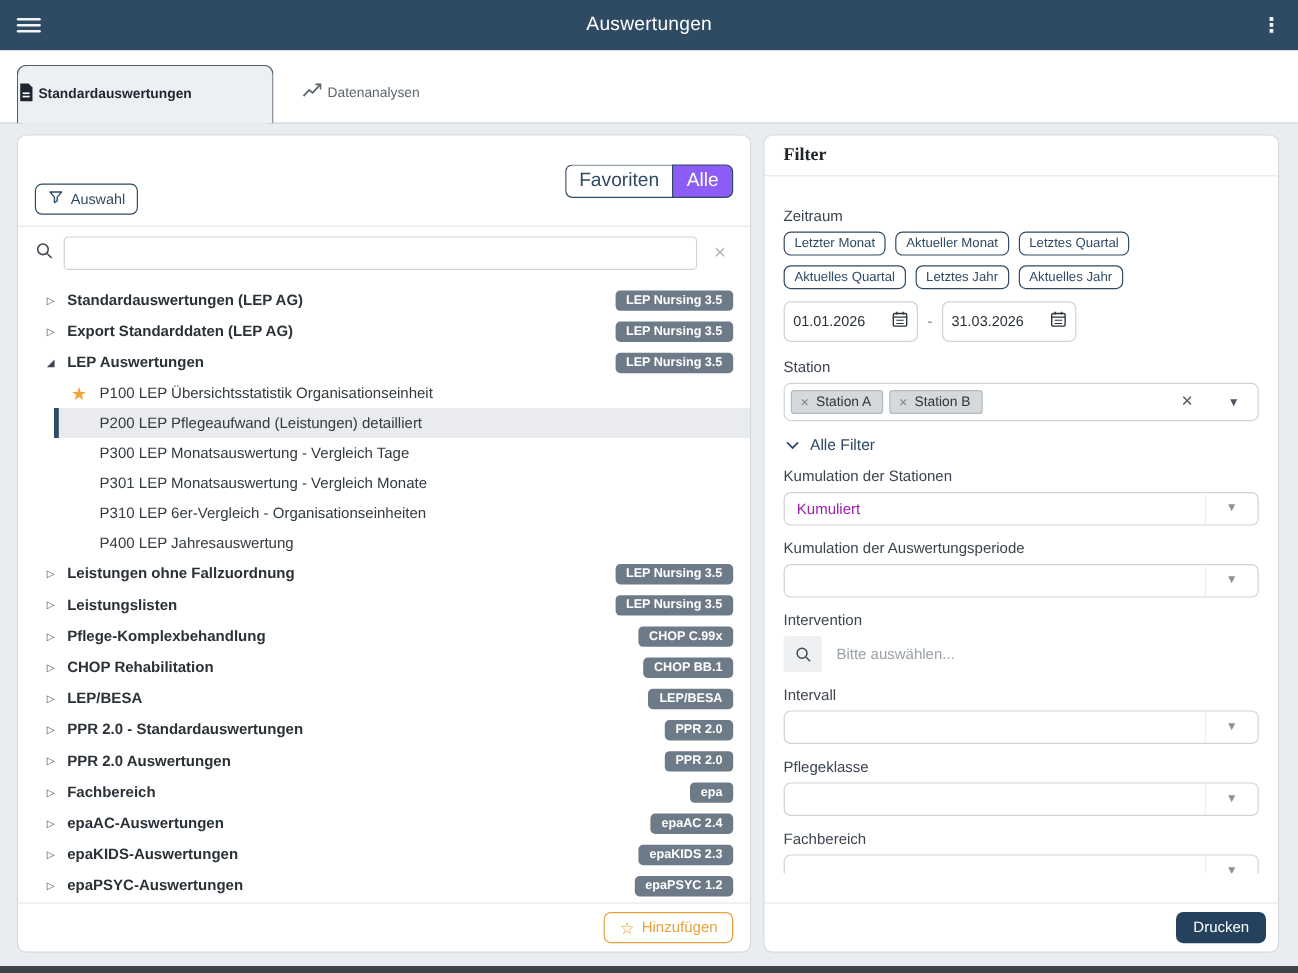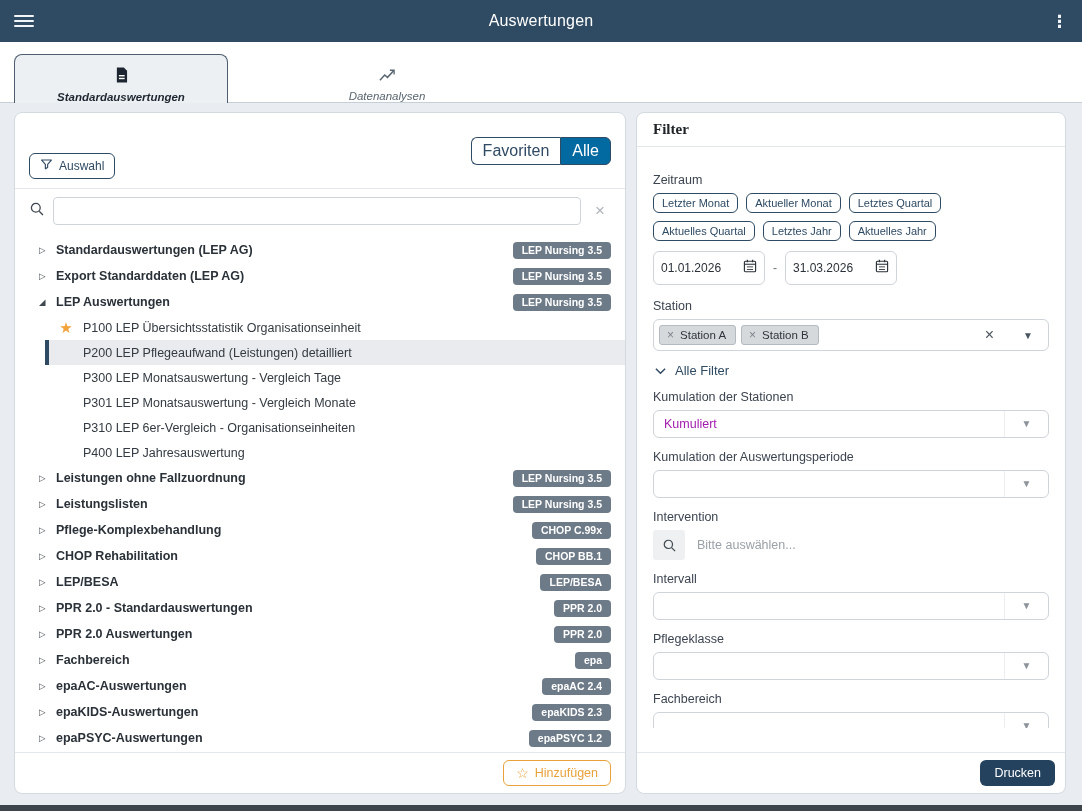--- a/index.html
+++ b/index.html
@@ -8,39 +8,39 @@
 
   
   .appbar { height:42px; background:#2f4a63; display:flex; align-items:center; justify-content:space-between; padding:0 14px; }
   .hamburger { width:20px; display:flex; flex-direction:column; gap:3px; cursor:pointer; }
   .hamburger span { height:2px; background:#f2f5f8; border-radius:1px; }
   .appbar-title { color:#ffffff; font-size:16px; font-weight:500; letter-spacing:.2px; position:absolute; left:0; right:0; text-align:center; pointer-events:none; }
   .kebab { color:#f2f5f8; font-size:17px; font-weight:bold; cursor:pointer; line-height:1; }
 
   
   .tabbar { height:61px; background:#ffffff; border-bottom:1px solid #c7cfd6; display:flex; align-items:flex-end; position:relative; }
-  .tab { display:flex; flex-direction:column; align-items:center; justify-content:flex-end; gap:4px; cursor:pointer;font-style:italic; }
+  .tab { display:flex; flex-direction:row; align-items:center; justify-content:flex-start; gap:4px; cursor:pointer; }
   .tab.active { width:214px; height:49px; margin-left:14px; margin-bottom:-1px; background:#edf0f3; border:1px solid #4e5e6e; border-bottom:none; border-radius:8px 8px 0 0; }
   .tab.active .tab-label { color:#1d2630; font-weight:600; }
   .tab.inactive { width:270px; height:49px; margin-left:24px; }
   .tab-label { font-size:11.5px; color:#5a6670; }
 
   
   .content { position:absolute; top:104px; left:0; right:0; bottom:0; padding:8px 14px 0 14px; display:flex; gap:10px; }
   .panel { background:#ffffff; border:1px solid #d3dae0; border-radius:8px; height:682px; display:flex; flex-direction:column; overflow:hidden; }
   .panel-left { width:612px; }
   .panel-right { width:430px; }
 
   
   .toolbar { display:flex; align-items:center; justify-content:space-between; padding:9px 14px; border-bottom:1px solid #e3e7eb; }
   .btn-outline-navy { display:flex; align-items:center; gap:6px; border:1px solid #2f4a63; color:#2f4a63; background:#fff; border-radius:6px; font-size:12px; padding:4px 10px; cursor:pointer;margin-top:31px; }
   .segmented { display:flex; }
   .seg { font-size:16px; padding:4px 11px; border:1px solid #2f4a63; cursor:pointer; }
   .seg-left { color:#2f4a63; background:#fff; border-radius:6px 0 0 6px; border-right:none; }
-  .seg-right { color:#fff; background:#0369a1; border-radius:0 6px 6px 0; }
+  .seg-right { color:#fff; background:#8b5cf6; border-radius:0 6px 6px 0; }
 
   
   .searchrow { display:flex; align-items:center; gap:8px; padding:8px 14px 6px 14px; }
   .searchrow svg { flex:none; }
   .search-input { flex:1; height:28px; border:1px solid #ced4da; border-radius:4px; font-size:13px; padding:0 8px; outline:none; color:#333; background:#fff; }
   .search-clear { color:#aeb4ba; font-size:17px; padding:0 6px; cursor:pointer; }
 
   
   .tree { flex:1; padding-top:6px; overflow:hidden; }
   .tree-row { height:26px; display:flex; align-items:center; padding:0 14px 0 24px; cursor:pointer; }

